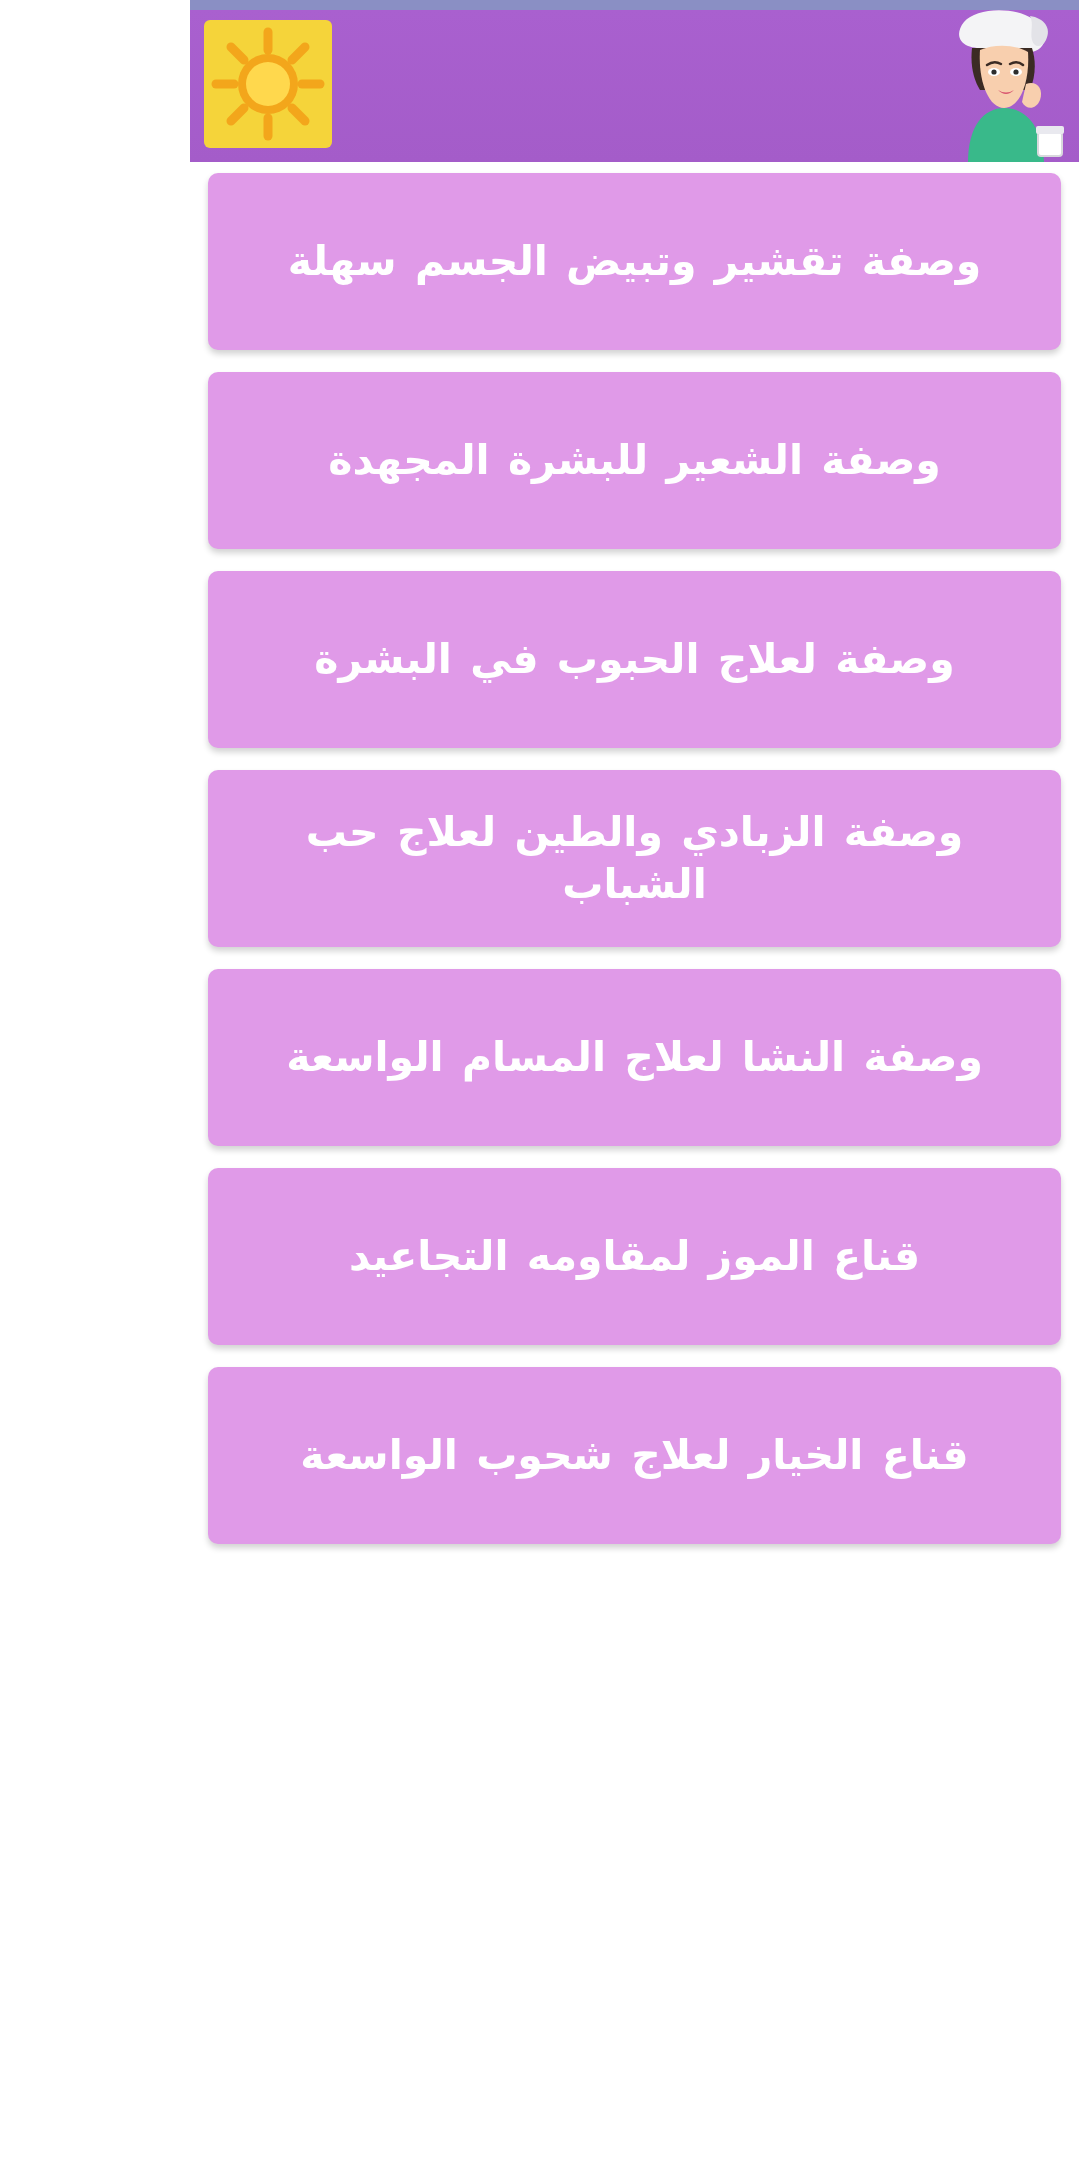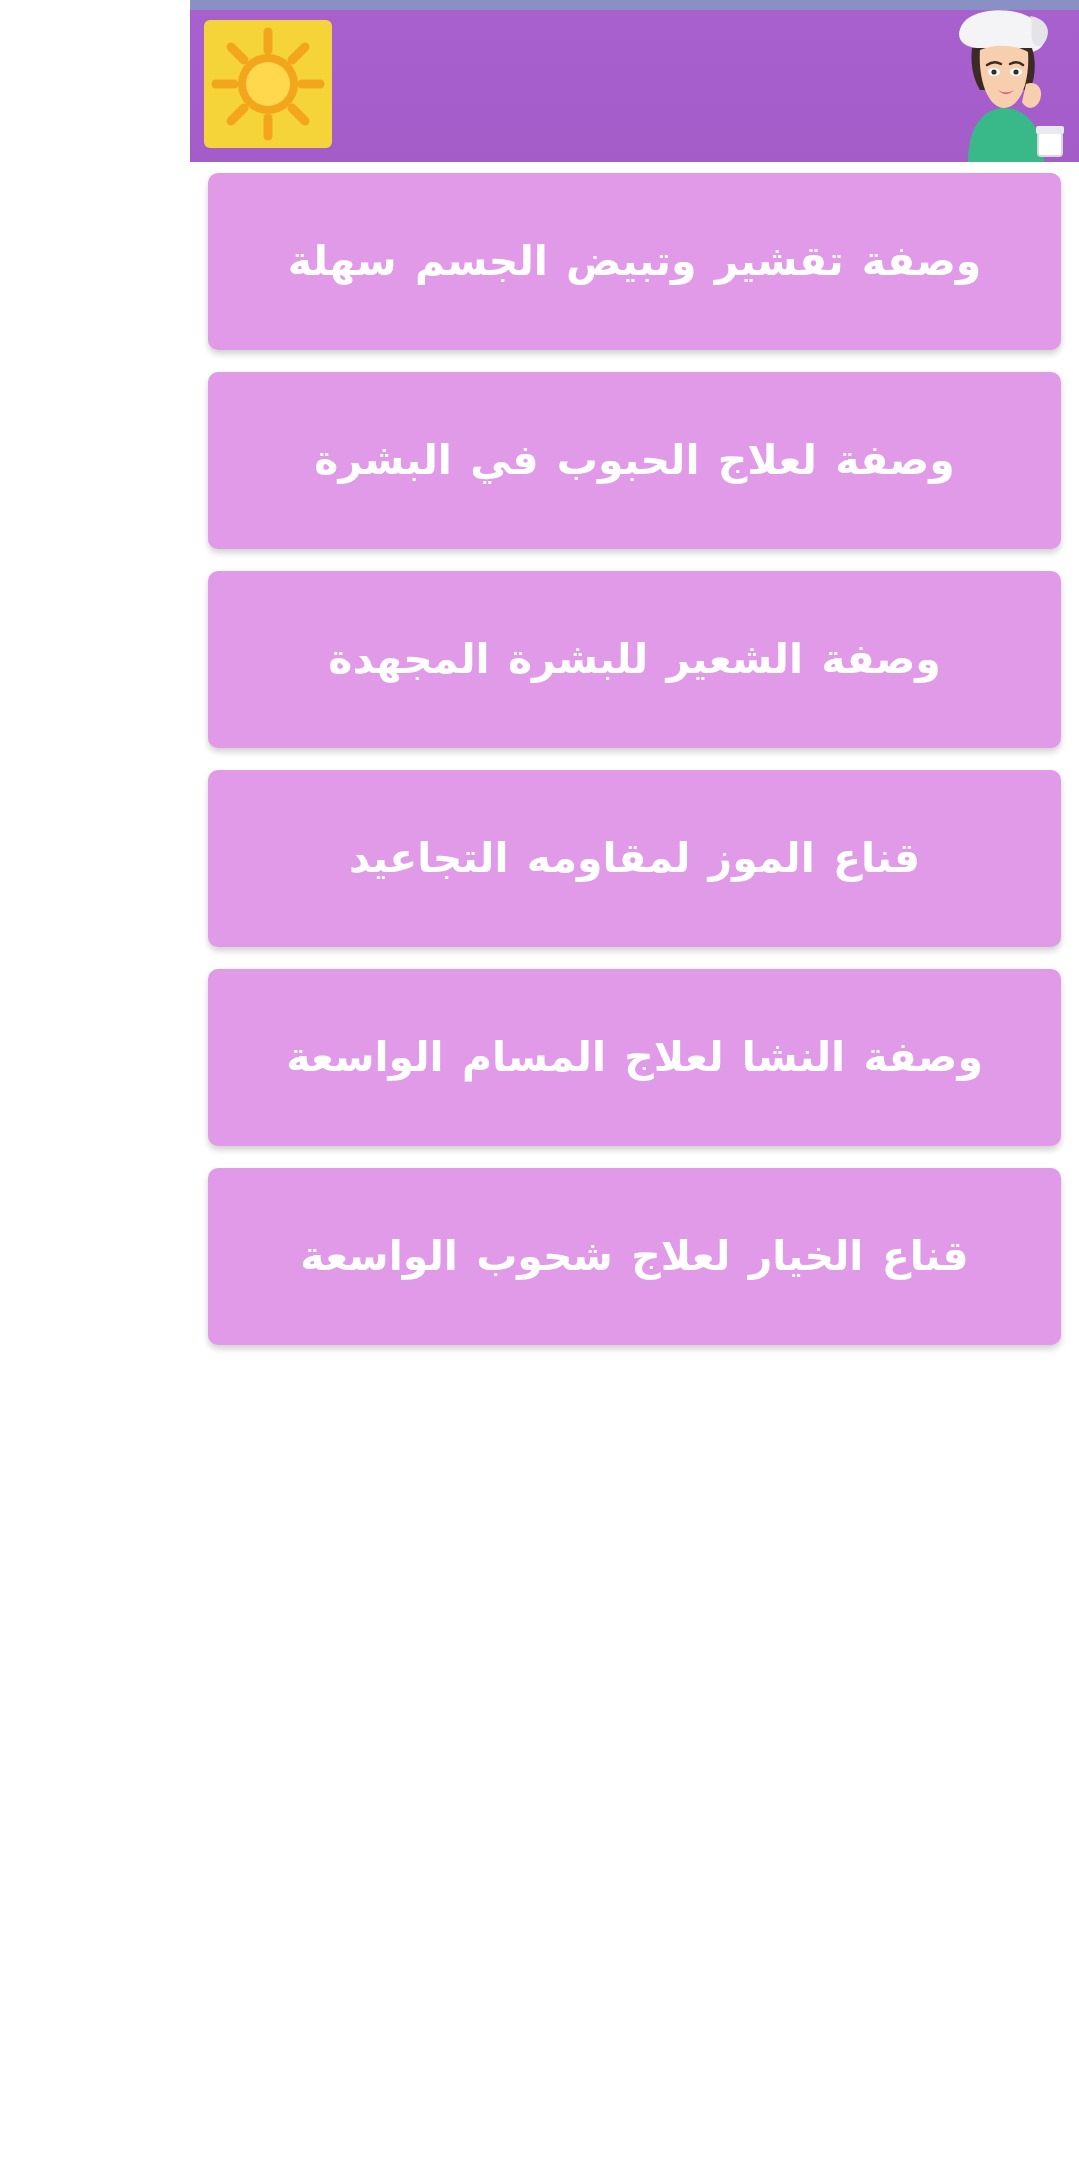--- a/index.html
+++ b/index.html
@@ -158,35 +158,38 @@
     </div>
   </div>
 
   <div class="list">
 
     <div class="list-item">
       <span class="list-item-label">وصفة تقشير وتبيض الجسم سهلة</span>
     </div>
 
     <div class="list-item">
+      <span class="list-item-label">وصفة الشعير للبشرة المجهدة</span>
+    </div>
+
+    <div class="list-item">
       <span class="list-item-label">وصفة لعلاج الحبوب في البشرة</span>
     </div>
 
     <div class="list-item">
-      <span class="list-item-label">وصفة الشعير للبشرة المجهدة</span>
+      <span class="list-item-label">وصفة الزبادي والطين لعلاج حب الشباب</span>
     </div>
 
 
+    <div class="list-item">
+      <span class="list-item-label">وصفة النشا لعلاج المسام الواسعة</span>
+    </div>
 
     <div class="list-item">
       <span class="list-item-label">قناع الموز لمقاومه التجاعيد</span>
-    </div>
-
-    <div class="list-item">
-      <span class="list-item-label">وصفة النشا لعلاج المسام الواسعة</span>
     </div>
 
     <div class="list-item">
       <span class="list-item-label">قناع الخيار لعلاج شحوب الواسعة</span>
     </div>
 
   </div>
 </div>
 
 </body></html>

